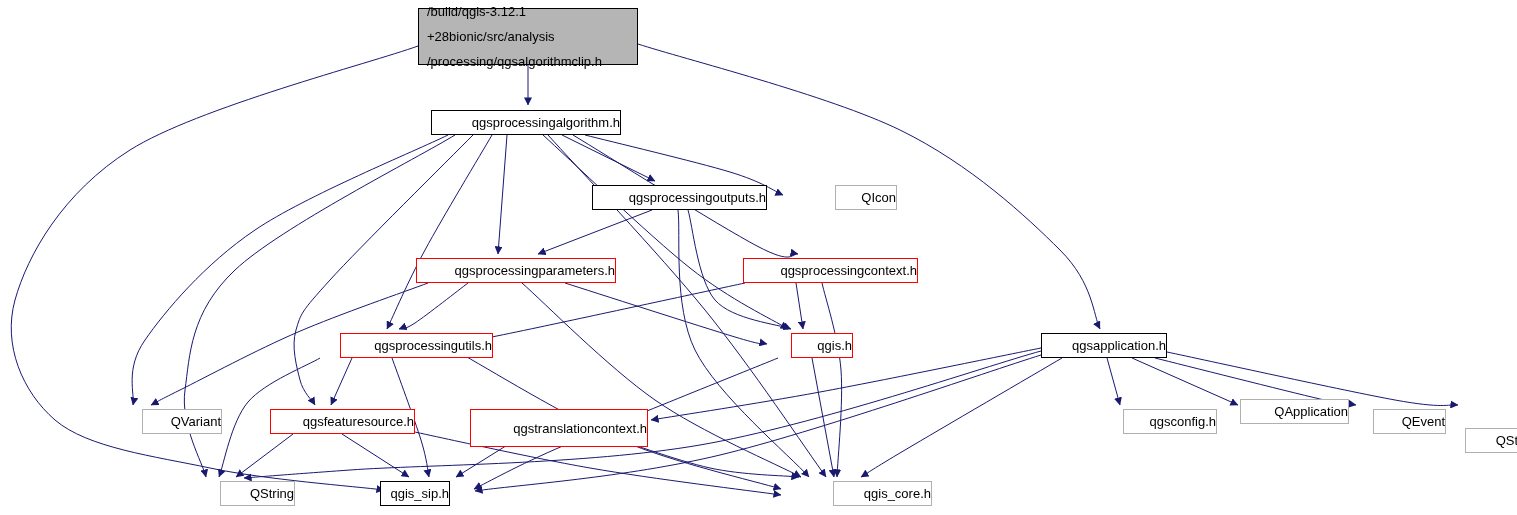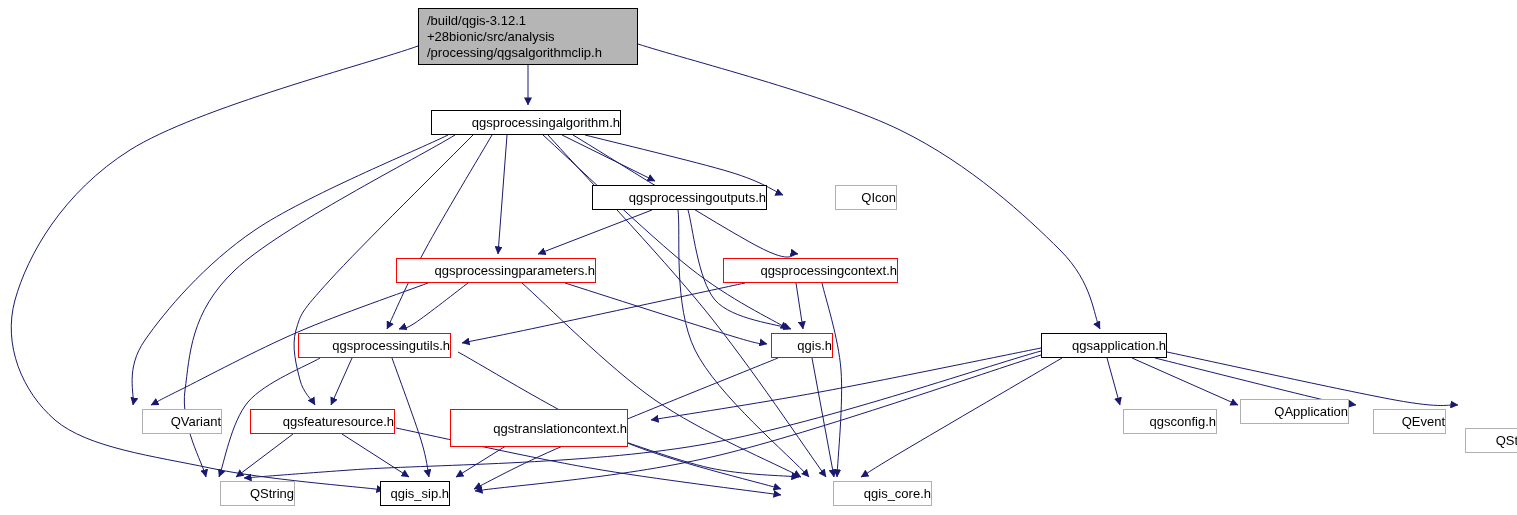--- a/index.html
+++ b/index.html
@@ -23,26 +23,26 @@
   .node{
     position:absolute;
     box-sizing:border-box;
     background:#ffffff;
     border:1px solid var(--doc-border);
     display:flex;align-items:center;justify-content:flex-end;
     font-size:13px;color:#000000;
     white-space:nowrap;
     cursor:default;
   }
-  .node.trunc{border-color:var(--trunc-border);}
+  .node.trunc{border-color:var(--trunc-border);margin-left:20px;}
   .node.ext{border-color:var(--ext-border);margin-left:48px;}
   .node.root{
     background:var(--root-fill);
     flex-direction:column;align-items:flex-start;justify-content:center;
-    padding:4px 8px;line-height:16px;
+    padding:4px 8px;line-height:16px;gap:9px;
   }
   .node[data-interactable="true"]{cursor:pointer;}
 </style>
 </head>
 <body>
 
 <div id="canvas" data-interactable="false">
 
   <svg id="edges" data-interactable="false">
     <defs>
@@ -113,21 +113,21 @@
   </div>
 
   <div class="node trunc" style="left:396px;top:258px;width:200px;height:25px" data-interactable="true">
     <span data-interactable="false">qgsprocessingparameters.h</span>
   </div>
 
   <div class="node trunc" style="left:723px;top:258px;width:175px;height:25px" data-interactable="true">
     <span data-interactable="false">qgsprocessingcontext.h</span>
   </div>
 
-  <div class="node trunc" style="left:298px;top:333px;width:153px;height:25px" data-interactable="true">
+  <div class="node trunc" style="left:320px;top:333px;width:153px;height:25px" data-interactable="true">
     <span data-interactable="false">qgsprocessingutils.h</span>
   </div>
 
   <div class="node trunc" style="left:771px;top:333px;width:62px;height:25px" data-interactable="true">
     <span data-interactable="false">qgis.h</span>
   </div>
 
   <div class="node doc" style="left:1041px;top:333px;width:126px;height:25px" data-interactable="true">
     <span data-interactable="false">qgsapplication.h</span>
   </div>

